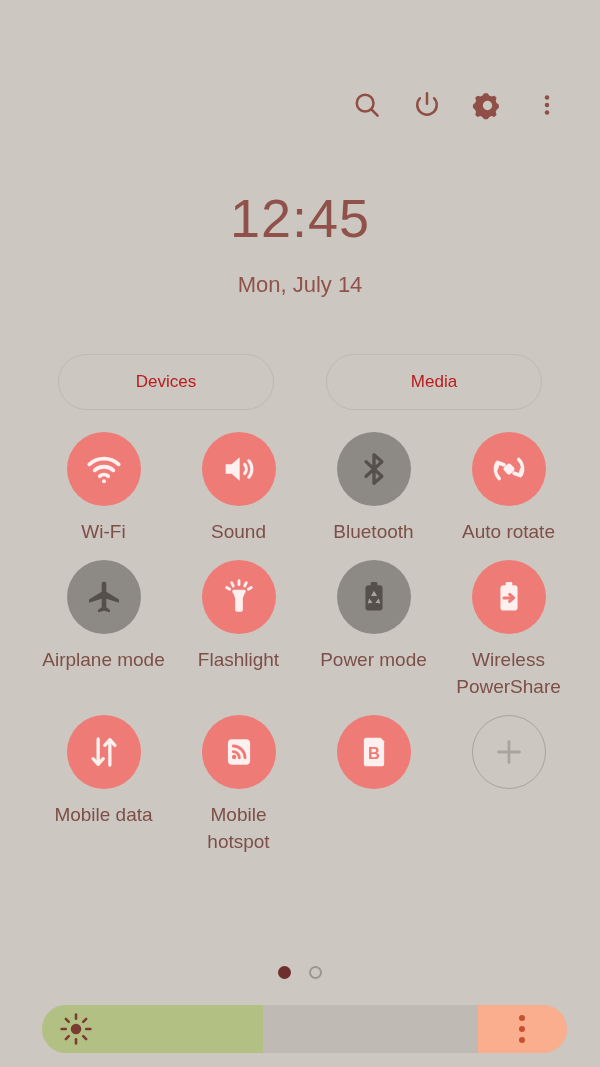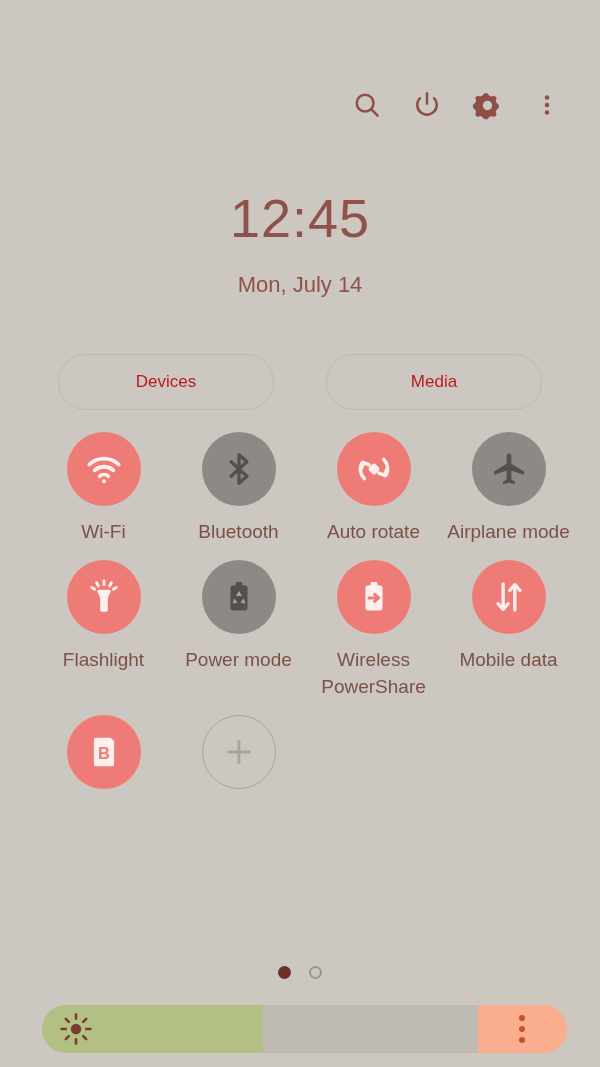--- a/index.html
+++ b/index.html
@@ -181,20 +181,30 @@
           <svg width="40" height="40" viewBox="0 0 24 24" fill="none" stroke="#fdf0ee" stroke-width="2.3" stroke-linecap="round">
         <path d="M3.2 9.2a13 13 0 0 1 17.6 0"></path>
         <path d="M6.4 12.8a8.3 8.3 0 0 1 11.2 0"></path>
         <path d="M9.5 16.3a3.8 3.8 0 0 1 5 0"></path>
         <circle cx="12" cy="19.4" r="1.2" fill="#fdf0ee" stroke="none"></circle>
           </svg>
         </div>
         <div class="tlabel">Wi-Fi</div>
       </div>
       <div class="tile">
+        <div class="puck on" style="background: rgb(239, 123, 119);">
+          <svg width="40" height="40" viewBox="0 0 24 24" fill="none">
+        <path d="M4 9.2h3.6L12.4 5v14L7.6 14.8H4z" fill="#fdf0ee"></path>
+        <path d="M15.4 9.3a4.2 4.2 0 0 1 0 5.4" stroke="#fdf0ee" stroke-width="1.9" stroke-linecap="round"></path>
+        <path d="M17.9 7.1a7.6 7.6 0 0 1 0 9.8" stroke="#fdf0ee" stroke-width="1.9" stroke-linecap="round"></path>
+          </svg>
+        </div>
+        <div class="tlabel">Sound</div>
+      </div>
+      <div class="tile">
         <div class="puck off" style="background: rgb(141, 138, 134);">
           <svg width="38" height="38" viewBox="0 0 24 24" fill="none" stroke="#55504b" stroke-width="2.1" stroke-linejoin="round" stroke-linecap="round">
         <path d="M7 7.4l10 9.2L12 21V3l5 4.4L7 16.6"></path>
           </svg>
         </div>
         <div class="tlabel">Bluetooth</div>
       </div>
       <div class="tile">
         <div class="puck on" style="background: rgb(239, 123, 119);">
           <svg width="42" height="42" viewBox="0 0 24 24" fill="none" stroke="#fdf0ee" stroke-width="2.1" stroke-linecap="round">
@@ -261,20 +271,33 @@
       <div class="tile">
         <div class="puck on" style="background: rgb(239, 123, 119);">
           <svg width="38" height="38" viewBox="0 0 24 24" fill="none" stroke="#fdf0ee" stroke-width="2.1" stroke-linecap="round" stroke-linejoin="round">
         <line x1="8.3" y1="3.8" x2="8.3" y2="19.4"></line>
         <polyline points="5.1,16.2 8.3,19.8 11.5,16.2"></polyline>
         <line x1="15.7" y1="20.2" x2="15.7" y2="4.6"></line>
         <polyline points="12.5,7.8 15.7,4.2 18.9,7.8"></polyline>
           </svg>
         </div>
         <div class="tlabel">Mobile data</div>
+      </div>
+      <div class="tile">
+        <div class="puck on" style="background: rgb(239, 123, 119);">
+          <svg width="38" height="38" viewBox="0 0 24 24" fill="none">
+        <rect x="5.0" y="4.0" width="14" height="16" rx="2.6" fill="#fdf0ee"></rect>
+        <g stroke="#ef7b77" stroke-width="1.8" stroke-linecap="round" fill="none">
+          <path d="M8.4 8.2a7.4 7.4 0 0 1 7.4 7.4"></path>
+          <path d="M8.4 11.8a3.8 3.8 0 0 1 3.8 3.8"></path>
+            </g>
+        <circle cx="8.9" cy="15.2" r="1.4" fill="#ef7b77"></circle>
+          </svg>
+        </div>
+        <div class="tlabel">Mobile hotspot</div>
       </div>
       <div class="tile">
         <div class="puck on" style="background: rgb(239, 123, 119);">
           <svg width="38" height="38" viewBox="0 0 24 24" fill="none">
         <path d="M5.6 4.6a1.6 1.6 0 0 1 1.6-1.6h9.0l2.2 2.2v14.2a1.6 1.6 0 0 1-1.6 1.6H7.2a1.6 1.6 0 0 1-1.6-1.6z" fill="#fdf0ee"></path>
         <text x="12" y="16.4" text-anchor="middle" font-family="Liberation Sans, sans-serif" font-size="10.5" font-weight="bold" fill="#ef7b77">B</text>
           </svg>
         </div>
       </div>
       <div class="tile">

